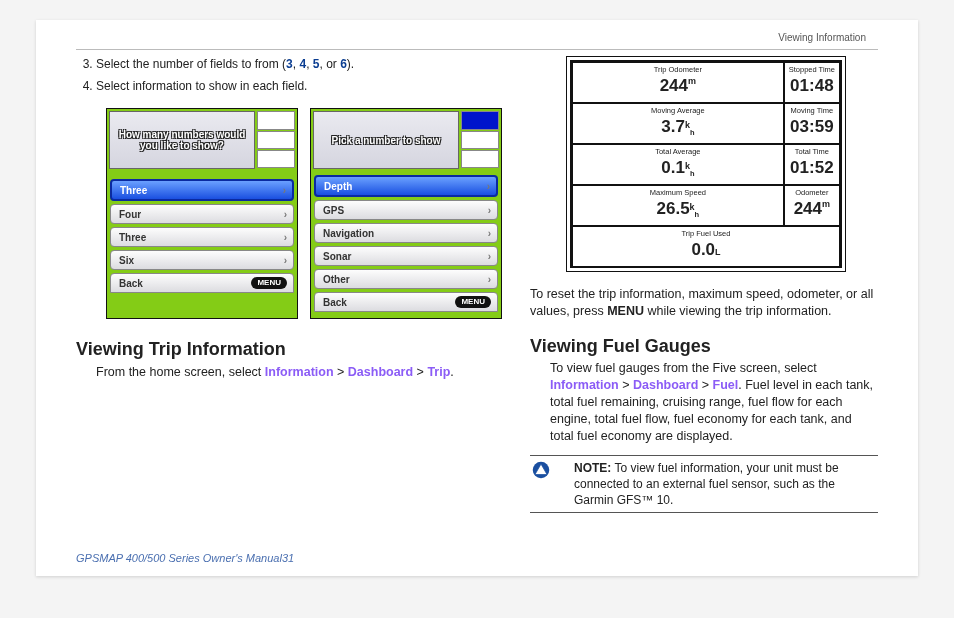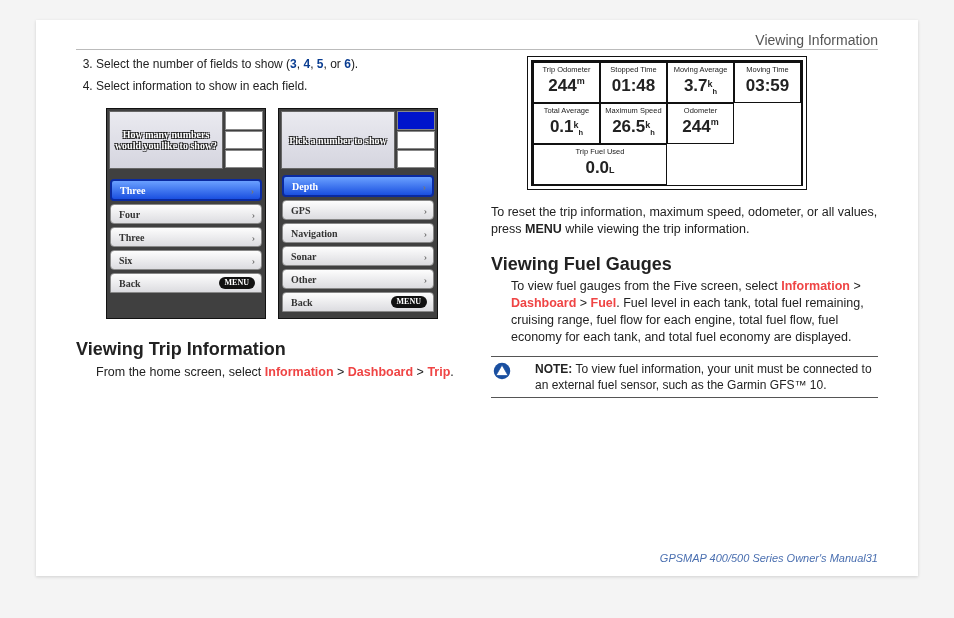--- a/index.html
+++ b/index.html
@@ -23,23 +23,23 @@
   .topbar {
     position: absolute;
     top: 14px;
     left: 40px;
     right: 40px;
     height: 16px;
     border-bottom: 1px solid #bbb;
   }
   .topbar .breadcrumb {
     position: absolute;
-    right: 0;
+    right: 12px;
     top: -2px;
-    font-size: 14px;
+    font-size: 10px;
     color: #555;
     text-align: center;
   }
   .columns {
     display: flex;
     gap: 28px;
     margin-top: 14px;
   }
   .col {
     flex: 1 1 50%;
@@ -47,34 +47,33 @@
     color: #222;
     line-height: 1.35;
   }
   ol.steps {
     margin-left: 6px;
     padding-left: 14px;
     font-size: 12px;
   }
   ol.steps li { margin-bottom: 6px; }
   .blue-num { color: #0a3d91; font-weight: bold; }
-  .bold-blue { color: #ef4444; font-weight: bold; }
+  .bold-blue { color: #8b5cf6; font-weight: bold; }
   .menu-bold { font-weight: bold; }
 
   
   .scr-pair {
     display: flex;
     gap: 12px;
     margin: 14px 0 18px 30px;
   }
   .scr {
-    width: 160px;
+    width: 192px;
     border: 1px solid #111;
-    background: #404040;
-    font-family: Liberation Serif, serif;
+    background: #84cc16;
   }
   .scr-head {
     display: flex;
     height: 62px;
   }
   .scr-msg {
     flex: 1;
     background: linear-gradient(#eaeaf0,#d5d5df);
     border: 1px solid #666;
     margin: 2px;
@@ -152,21 +151,21 @@
   
   .trip {
     margin: 0 0 14px 36px;
     border: 1px solid #111;
     padding: 3px;
     background: #fff;
     width: 280px;
   }
   .trip-in {
     display: grid;
-    grid-template-columns: 1fr 1fr 1fr 1fr;
+    grid-template-columns: 1fr;
     border: 2px solid #111;
     border-bottom-width: 1px;
   }
   .tcell {
     border: 1px solid #111;
     padding: 2px 4px 4px 4px;
     text-align: center;
   }
   .tcell .lab { font-size: 7.5px; color: #222; }
   .tcell .val { font-size: 17px; font-weight: bold; font-family: Arial, sans-serif; }
@@ -190,42 +189,42 @@
     height: 18px;
     flex: 0 0 18px;
     margin-top: 1px;
   }
   .footer {
     position: absolute;
     left: 40px;
     right: 40px;
     bottom: 12px;
     display: flex;
-    justify-content: flex-end;
+    justify-content: flex-start;
     font-size: 11px;
     font-style: italic;
     color: #4a6fb0;
   }
 </style>
 </head>
 <body>
 
 <div class="page">
 
   <div class="topbar">
     <span class="breadcrumb">Viewing Information</span>
   </div>
 
   <div class="columns">
 
     <div class="col">
 
       <ol class="steps" start="3">
         <li>
-          <span>Select the number of fields to show (</span><span class="blue-num">3</span>, <span class="blue-num">4</span>, <span class="blue-num">5</span>, or <span class="blue-num">6</span><span>).</span>
+          <span>Select the number of fields to from (</span><span class="blue-num">3</span>, <span class="blue-num">4</span>, <span class="blue-num">5</span>, or <span class="blue-num">6</span><span>).</span>
         </li>
         <li>Select information to show in each field.</li>
       </ol>
 
       <div class="scr-pair">
 
         <div class="scr">
           <div class="scr-head">
             <div class="scr-msg">How many numbers would you like to show?</div>
             <div class="scr-slots">
@@ -321,20 +320,24 @@
               <div class="lab">Moving Average</div>
               <div class="val"><span>3.7</span><span class="un"><sup>k</sup><sub>h</sub></span></div>
             </div>
           <div class="tcell">
               <div class="lab">Moving Time</div>
               <div class="val">03:59</div>
             </div>
           <div class="tcell">
               <div class="lab">Total Average</div>
               <div class="val"><span>0.1</span><span class="un"><sup>k</sup><sub>h</sub></span></div>
+            </div>
+          <div class="tcell">
+              <div class="lab">Total Time</div>
+              <div class="val">01:52</div>
             </div>
           <div class="tcell">
               <div class="lab">Maximum Speed</div>
               <div class="val"><span>26.5</span><span class="un"><sup>k</sup><sub>h</sub></span></div>
             </div>
           <div class="tcell">
               <div class="lab">Odometer</div>
               <div class="val"><span>244</span><sup>m</sup></div>
             </div>
           <div class="tcell full">

